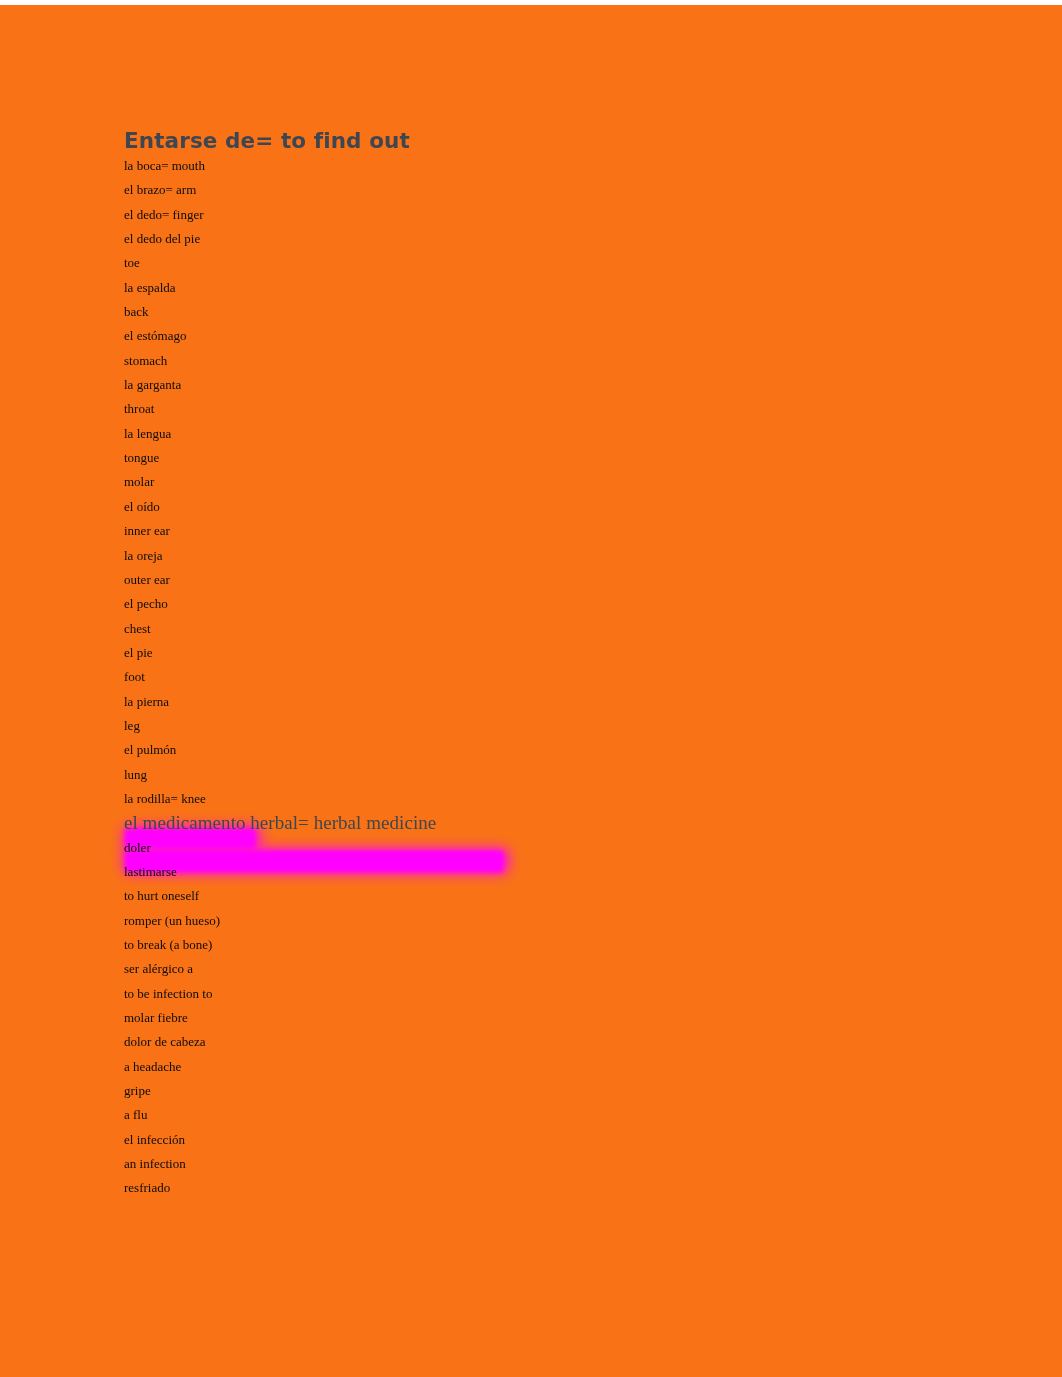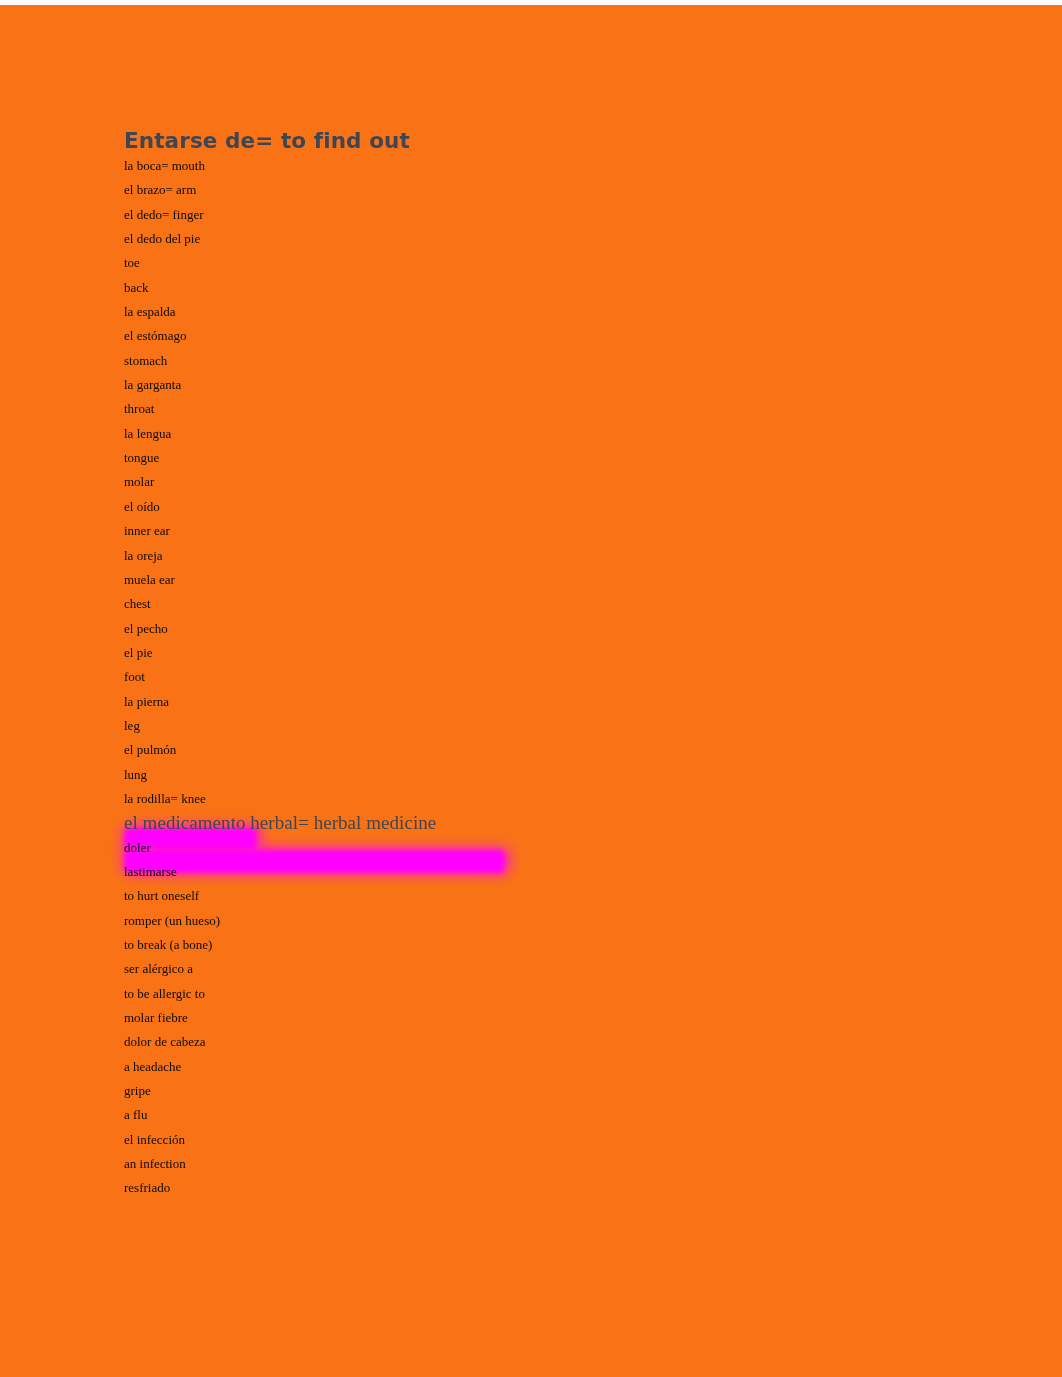--- a/index.html
+++ b/index.html
@@ -122,50 +122,50 @@
 
     <div class="hl-band band-a" style="background: rgb(255, 0, 255);"></div>
         <div class="hl-band band-b" style="background: rgb(255, 0, 255);"></div>
         <div class="hl-core core-a" style="background: rgb(255, 0, 255);"></div>
         <div class="hl-core core-b" style="background: rgb(255, 0, 255);"></div>
         <div class="vocab-line">la boca= mouth</div>
         <div class="vocab-line">el brazo= arm</div>
         <div class="vocab-line">el dedo= finger</div>
         <div class="vocab-line">el dedo del pie</div>
         <div class="vocab-line">toe</div>
+        <div class="vocab-line">la espalda</div>
         <div class="vocab-line">back</div>
-        <div class="vocab-line">la espalda</div>
         <div class="vocab-line">el estómago</div>
         <div class="vocab-line">stomach</div>
         <div class="vocab-line">la garganta</div>
         <div class="vocab-line">throat</div>
         <div class="vocab-line">la lengua</div>
         <div class="vocab-line">tongue</div>
         <div class="vocab-line">molar</div>
         <div class="vocab-line">el oído</div>
         <div class="vocab-line">inner ear</div>
         <div class="vocab-line">la oreja</div>
-        <div class="vocab-line">muela ear</div>
+        <div class="vocab-line">outer ear</div>
+        <div class="vocab-line">el pecho</div>
         <div class="vocab-line">chest</div>
-        <div class="vocab-line">el pecho</div>
         <div class="vocab-line">el pie</div>
         <div class="vocab-line">foot</div>
         <div class="vocab-line">la pierna</div>
         <div class="vocab-line">leg</div>
         <div class="vocab-line">el pulmón</div>
         <div class="vocab-line">lung</div>
         <div class="vocab-line hl">la rodilla= knee</div>
         <div class="vocab-line sans hl">el medicamento herbal= herbal medicine</div>
         <div class="vocab-line">doler</div>
         <div class="vocab-line">lastimarse</div>
         <div class="vocab-line">to hurt oneself</div>
         <div class="vocab-line">romper (un hueso)</div>
         <div class="vocab-line">to break (a bone)</div>
         <div class="vocab-line">ser alérgico a</div>
-        <div class="vocab-line">to be allergic to</div>
+        <div class="vocab-line">to be infection to</div>
         <div class="vocab-line">molar fiebre</div>
         <div class="vocab-line">dolor de cabeza</div>
         <div class="vocab-line">a headache</div>
         <div class="vocab-line">gripe</div>
         <div class="vocab-line">a flu</div>
         <div class="vocab-line">el infección</div>
         <div class="vocab-line">an infection</div>
         <div class="vocab-line">resfriado</div>
       </div>
 

